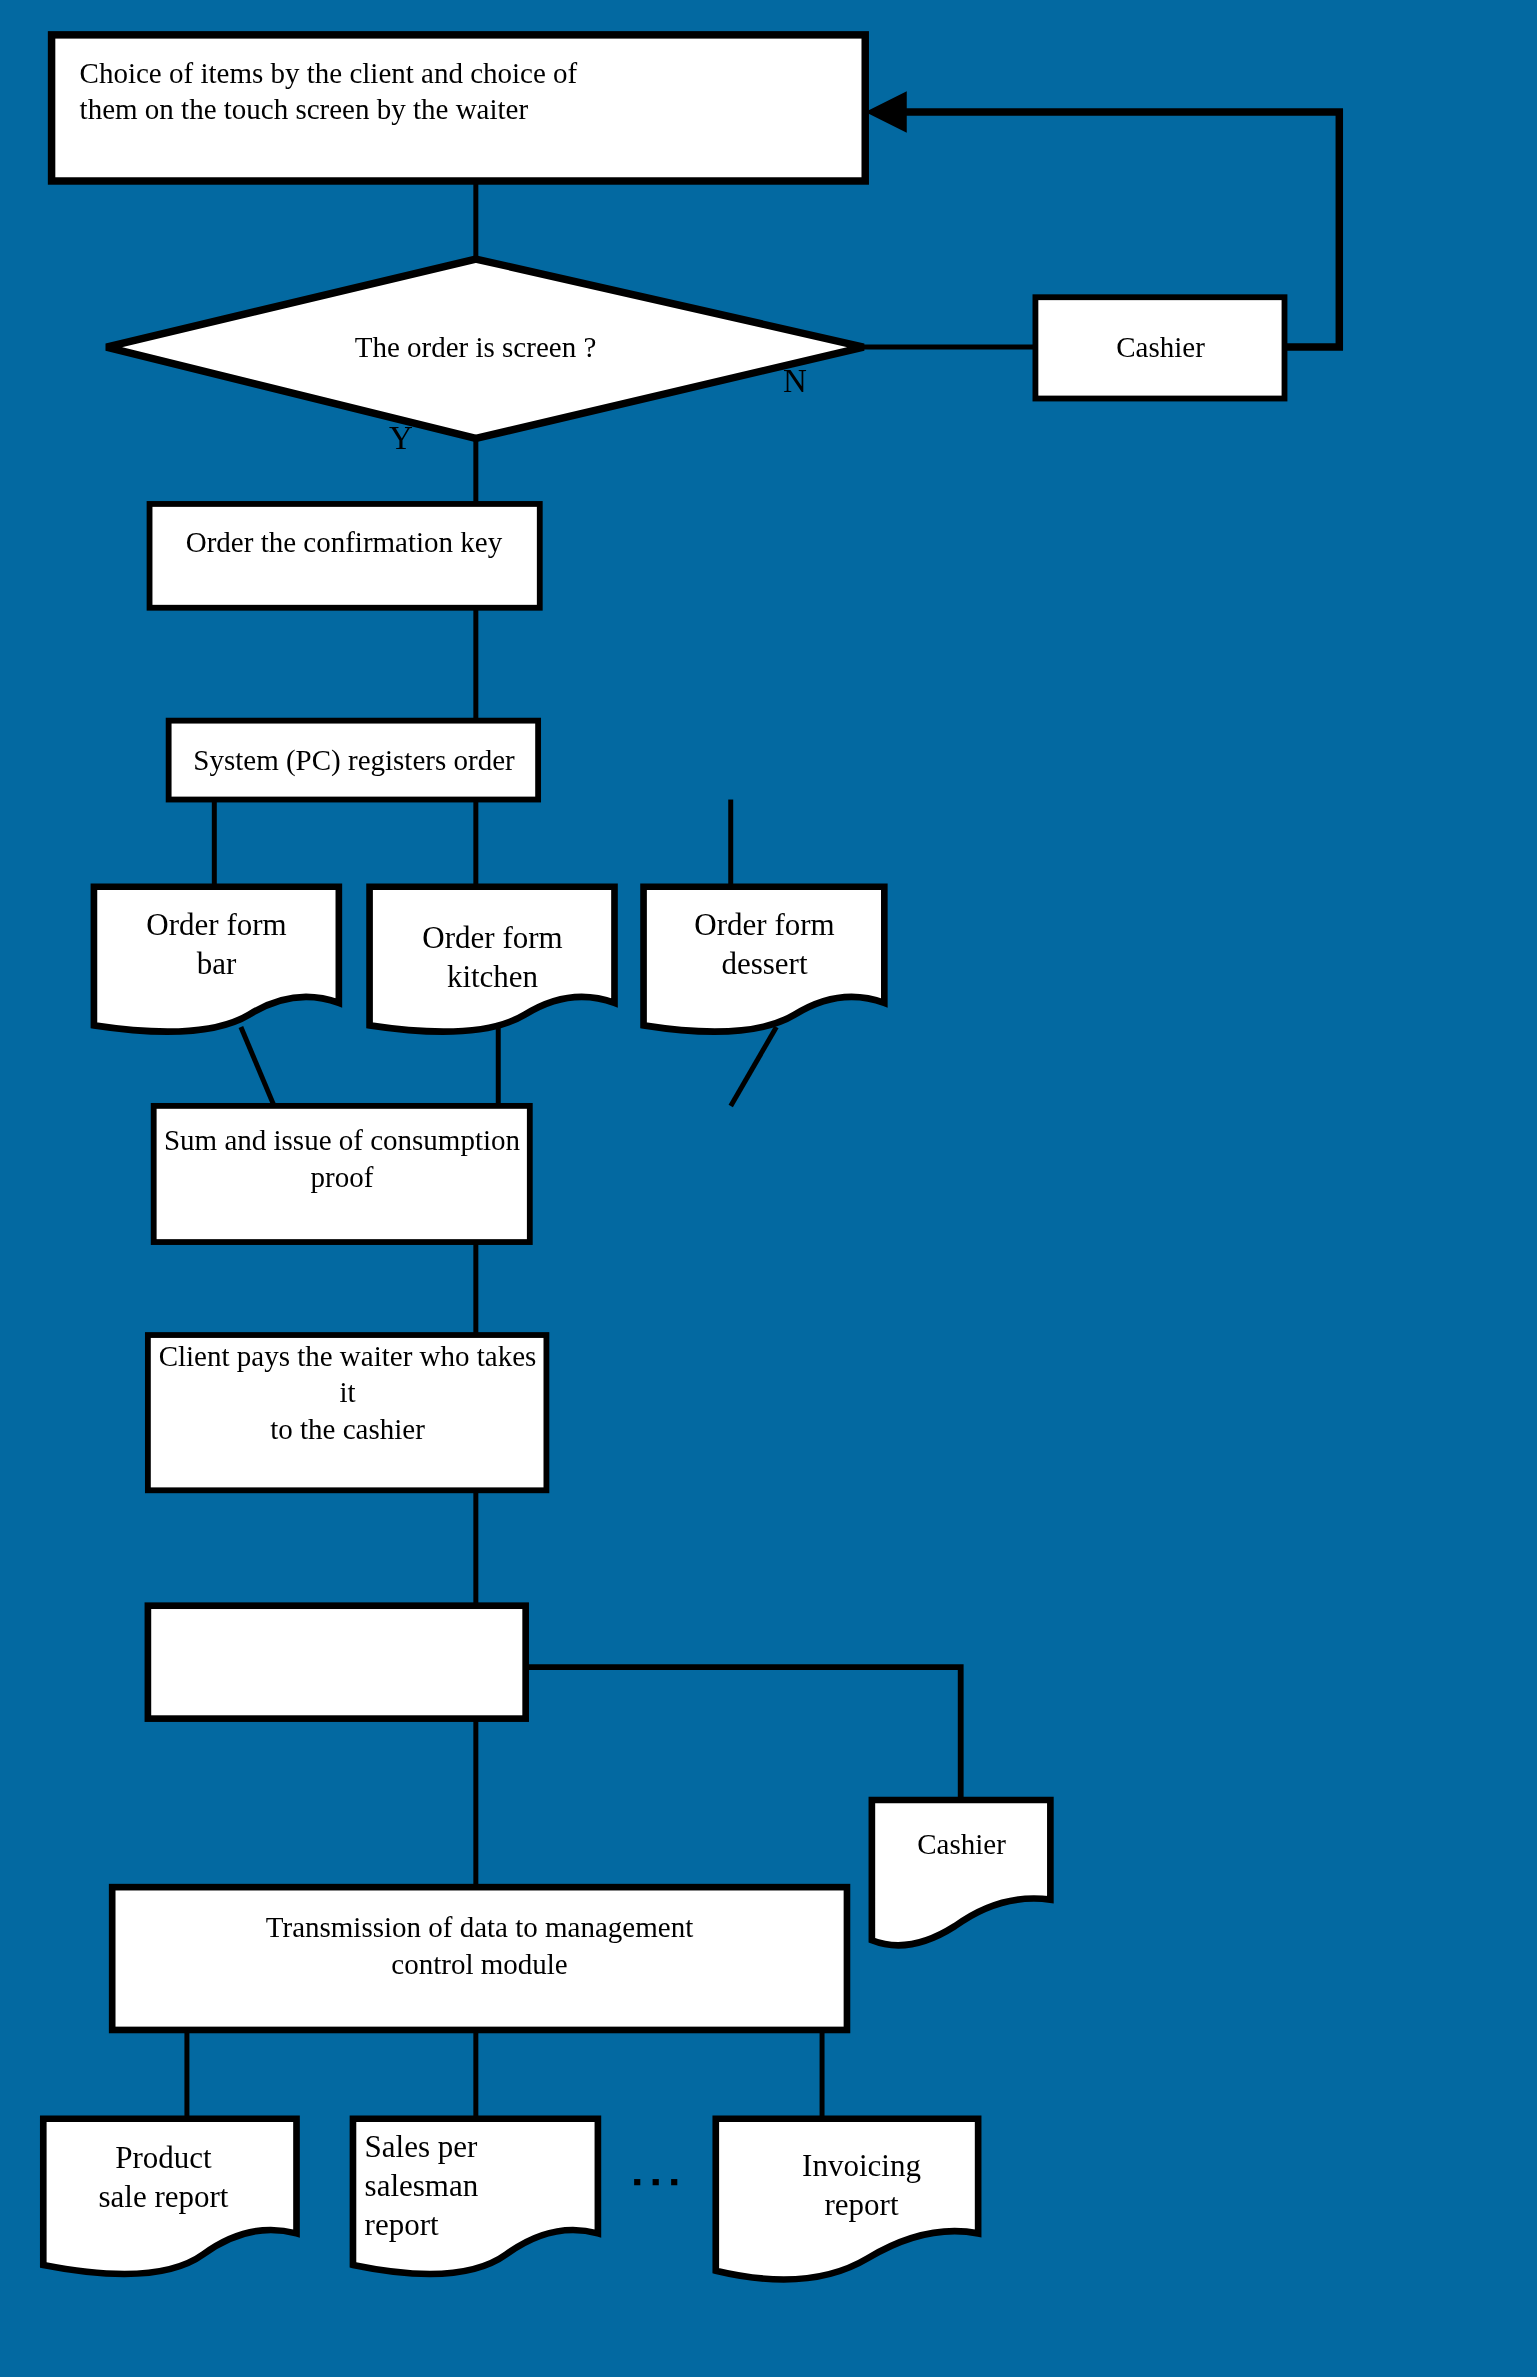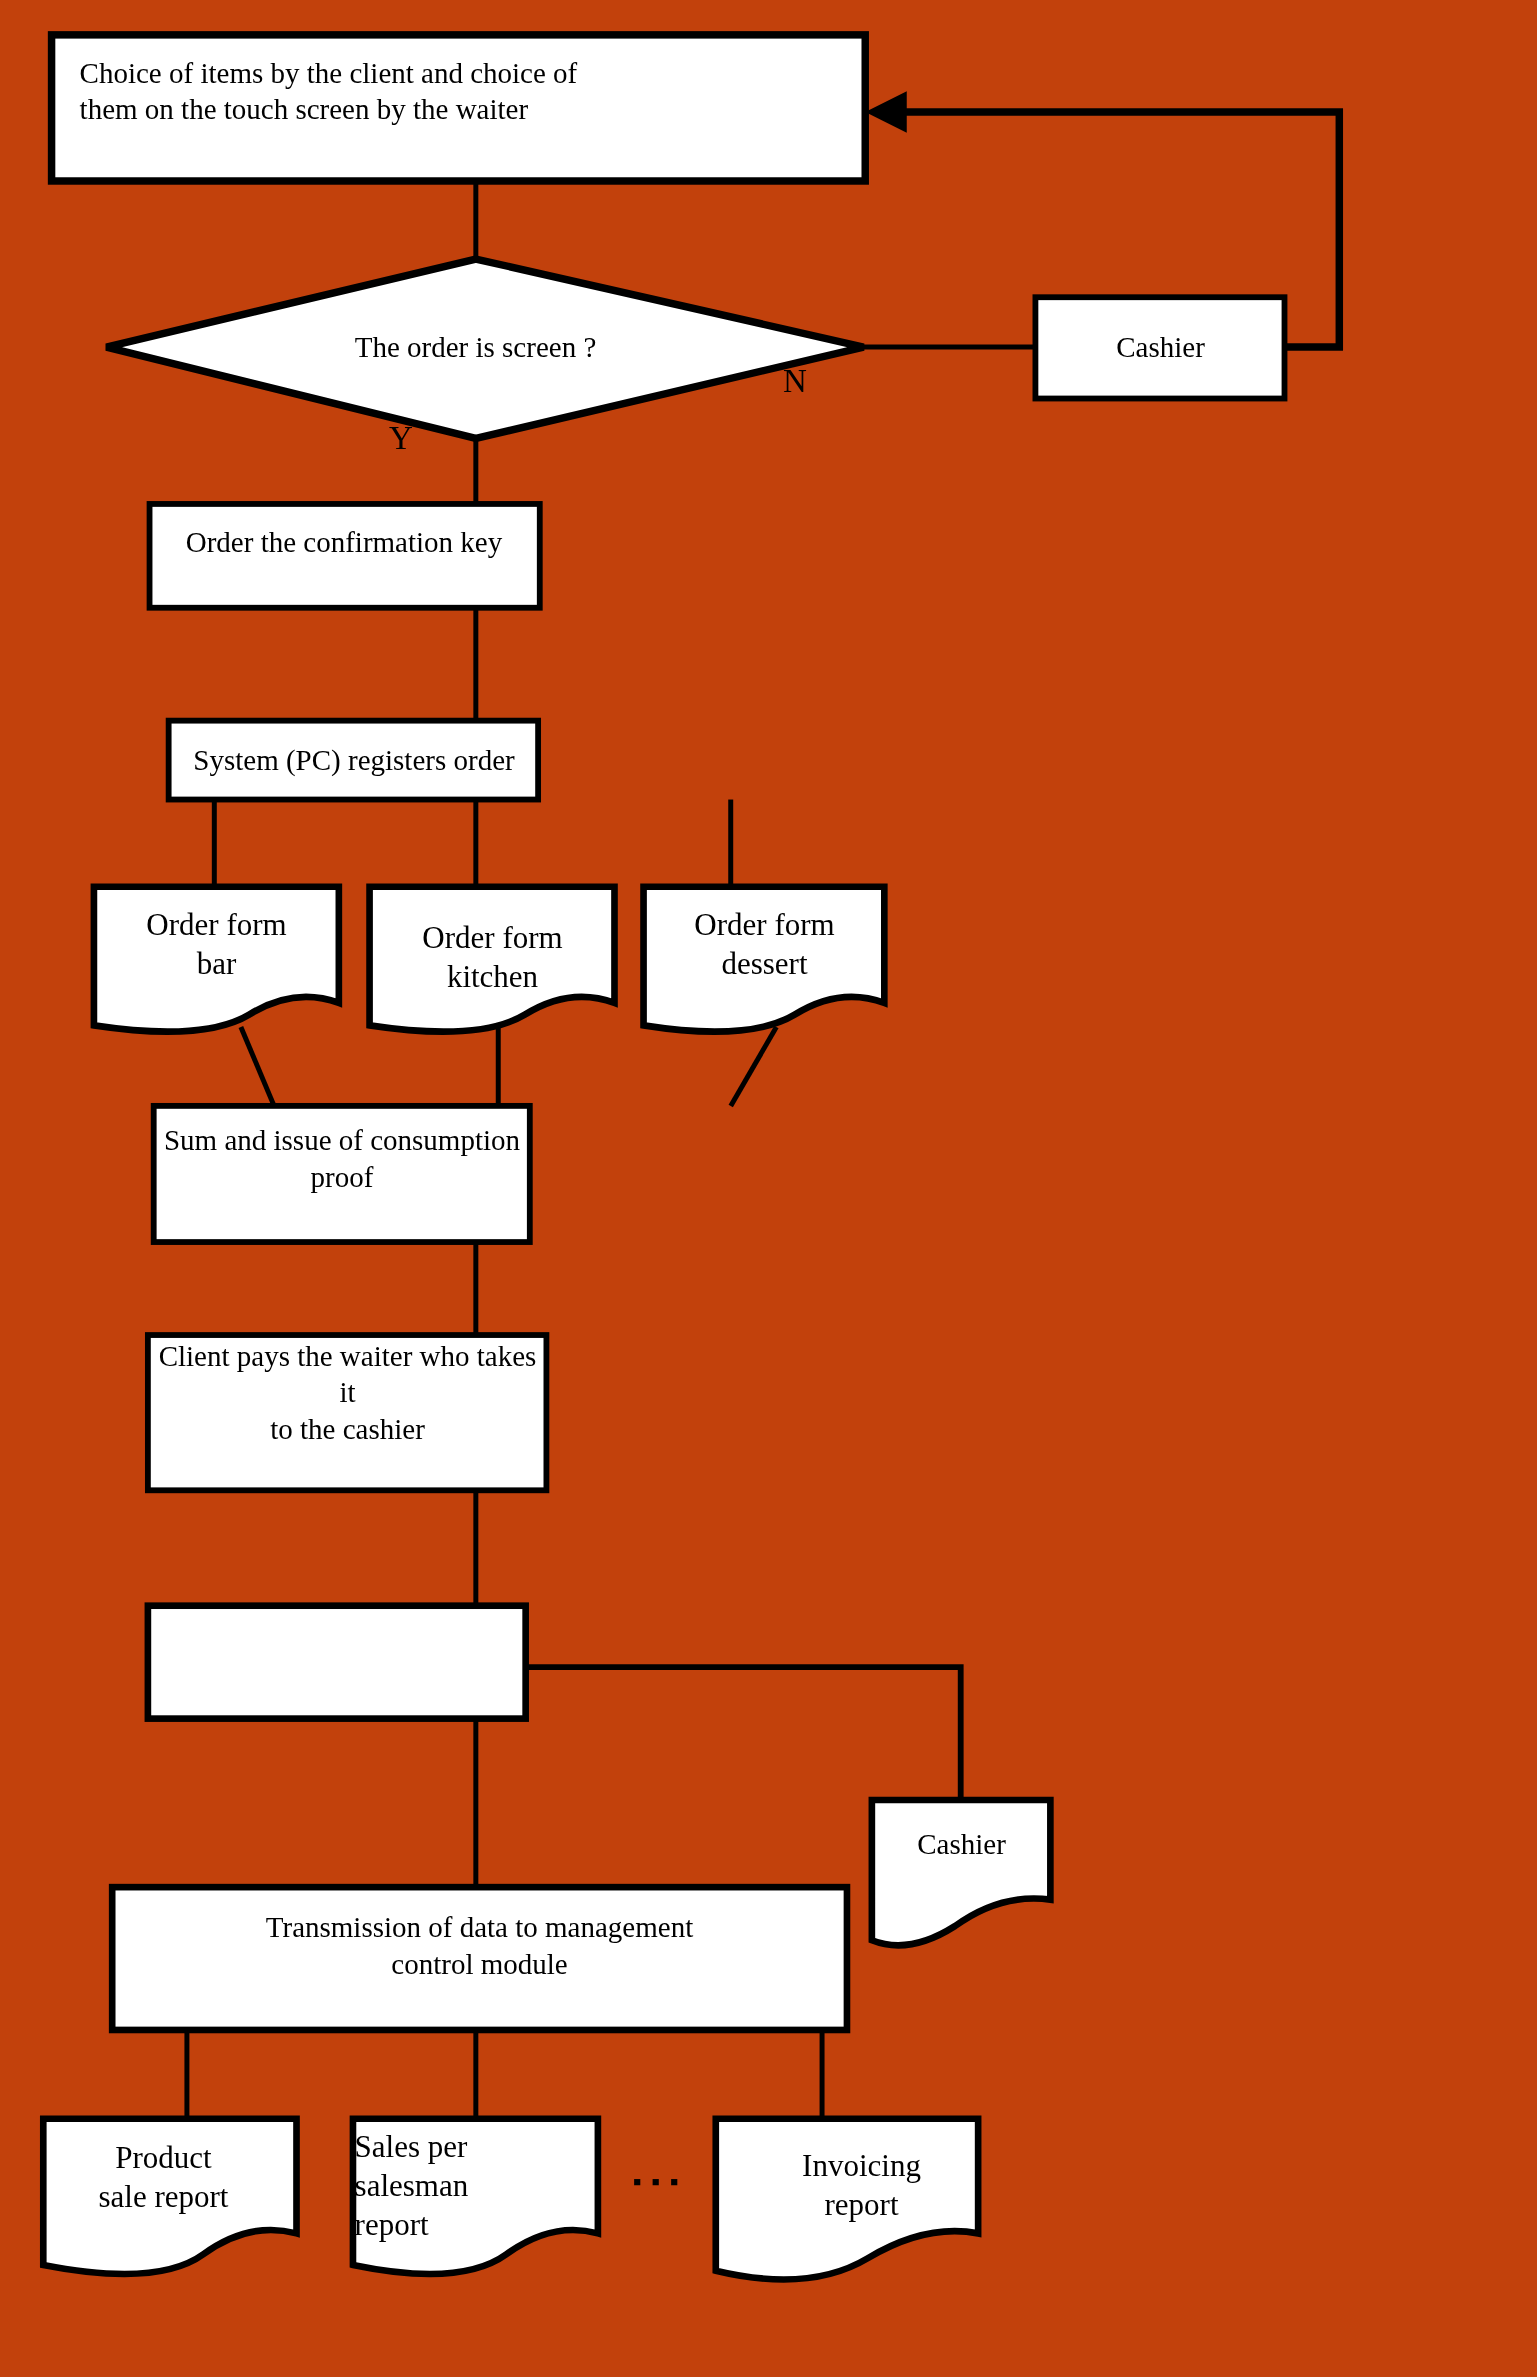--- a/index.html
+++ b/index.html
@@ -4,21 +4,21 @@
 <style>
   html, body {
     margin: 0;
     padding: 0;
     background: #ffffff;
   }
   #page {
     position: relative;
     width: 1537px;
     height: 2377px;
-    background: #c2410c;
+    background: #0369a1;
     overflow: hidden;
     font-family: "Liberation Serif", "DejaVu Serif", serif;
   }
   #flow-svg {
     position: absolute;
     top: 0;
     left: 0;
     width: 1537px;
     height: 2377px;
   }
@@ -152,21 +152,21 @@
 
 
   <div class="node-label lbl-34" style="left:872px; top:1819px; width:179px; height:50px;">Cashier</div>
 
   <div class="node-label lbl-34" style="left:112px; top:1900px; width:735px; height:91px;">Transmission of data to management
 control module</div>
 
   <div class="node-label lbl-32" style="left:43px; top:2132px; width:241px; height:91px;">Product
 sale report</div>
 
-  <div class="node-label lbl-32" style="left:343px; top:2128px; width:233px; height:133px; align-items:flex-start; justify-content:flex-start; text-align:left; padding-left:11.6px; box-sizing:border-box;">Sales per
+  <div class="node-label lbl-32" style="left:353px; top:2128px; width:233px; height:133px; align-items:flex-start; justify-content:flex-start; text-align:left; padding-left:11.6px; box-sizing:border-box;">Sales per
 salesman
 report</div>
 
   <div class="node-label lbl-32" style="left:741px; top:2136px; width:241px; height:100px;">Invoicing
 report</div>
 
   <div class="branch-label" style="left:389px; top:422px;">Y</div>
 
   <div class="branch-label" style="left:783px; top:365px;">N</div>
 

